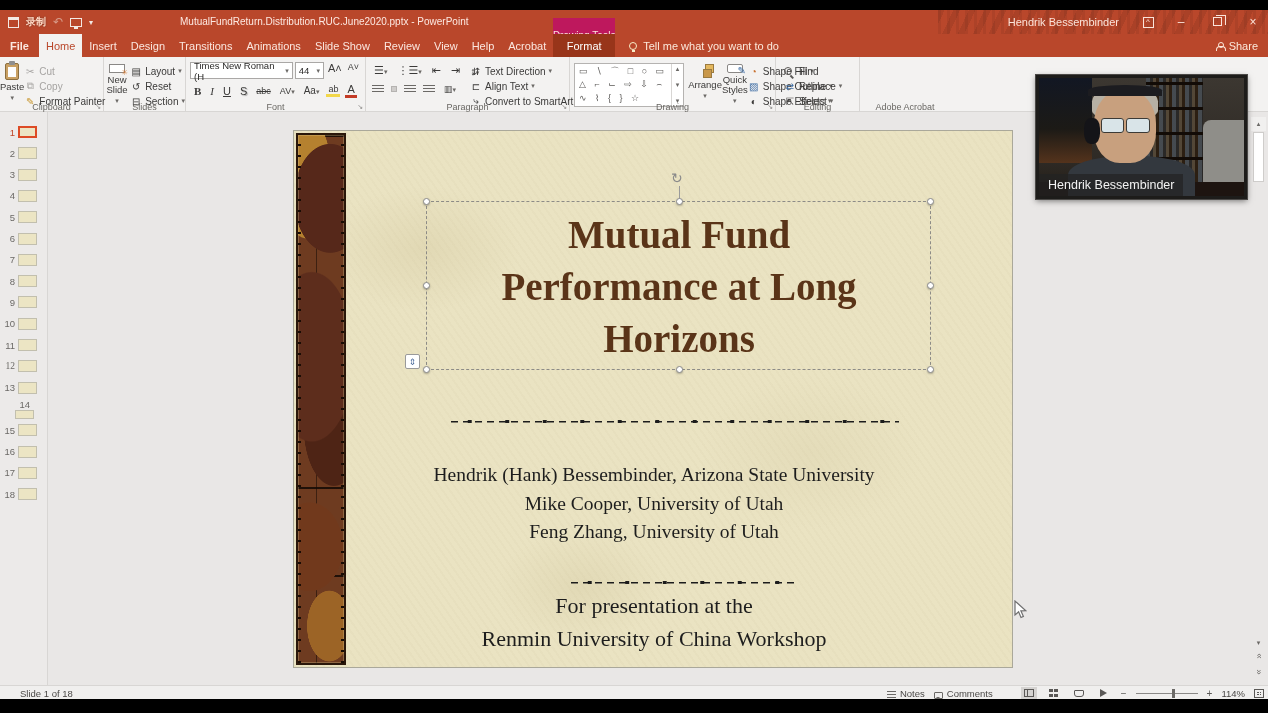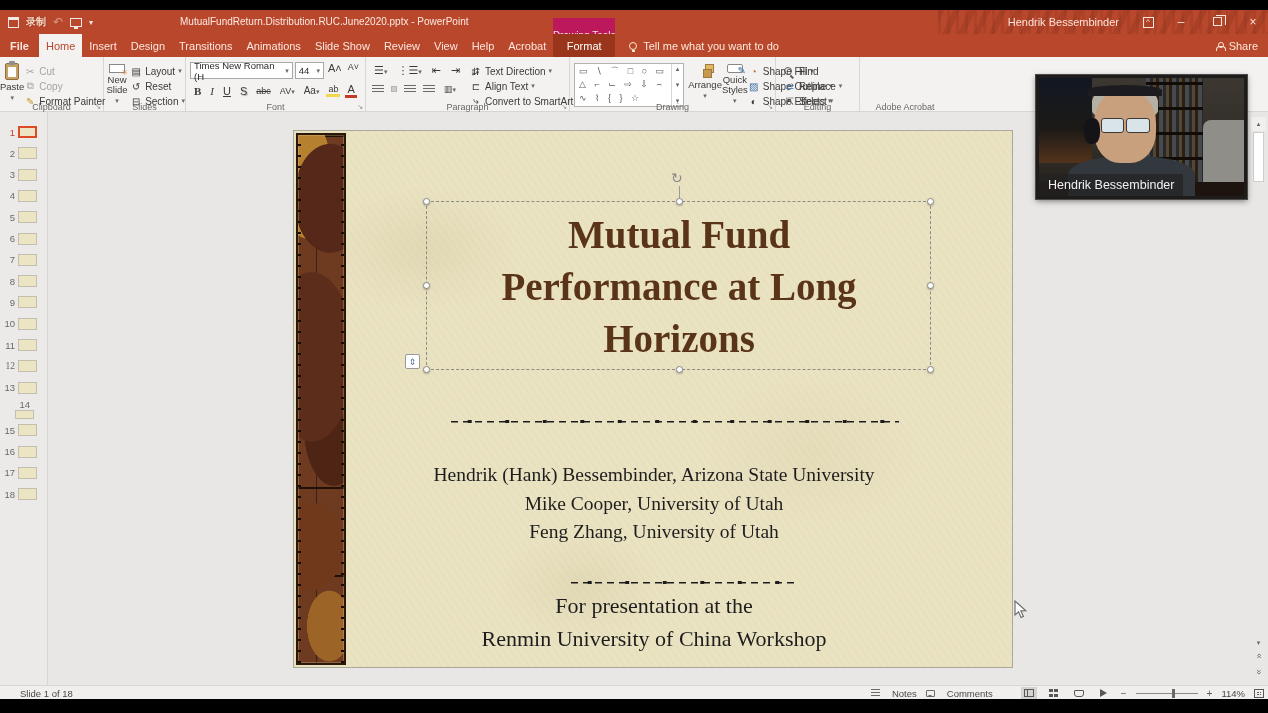--- a/index.html
+++ b/index.html
@@ -200,21 +200,21 @@
   .wc-glasses { position:absolute; left:30%; top:34%; width:24%; height:13%; display:flex; gap:4%; }
   .wc-glasses i { flex:1; background:#d9e4e8; border:1.5px solid #3c3a36; border-radius:3px; }
   .wc-name { position:absolute; left:0; bottom:0; height:22px; padding:0 9px; display:flex; align-items:center;
              background:rgba(35,35,35,.72); color:#f2f2f2; font-size:12.5px; white-space:nowrap; }
 
   
   .statusbar { position:absolute; left:0; top:685px; width:1268px; height:14px; background:#f0efee;
                border-top:1px solid #d8d6d4; font-size:9.5px; color:#4a4846; }
   .sb-left { position:absolute; left:20px; top:0; height:14px; display:flex; align-items:center; }
   .sb-right { position:absolute; right:4px; top:0; height:14px; display:flex; align-items:center; gap:9px; }
-  .sb-item { display:flex; align-items:center; gap:12px; cursor:default; }
+  .sb-item { display:flex; align-items:flex-end; gap:4px; cursor:default; }
   .ic-notes { width:9px; height:8px; background:repeating-linear-gradient(#6b6966 0 1px, transparent 1px 3px); }
   .ic-comment { width:9px; height:7px; border:1px solid #6b6966; border-radius:1px; position:relative; }
   .ic-comment::after { content:""; position:absolute; left:1px; bottom:-3px; width:0; height:0;
       border:2px solid transparent; border-top-color:#6b6966; }
   .view-ic { width:16px; height:12px; display:flex; align-items:center; justify-content:center; cursor:default; }
   .view-ic.sel { background:#d5d3d1; }
   .vi-normal { width:10px; height:8px; border:1px solid #5a5856; position:relative; }
   .vi-normal::after { content:""; position:absolute; left:2px; top:0; width:1px; height:100%; background:#5a5856; }
   .vi-grid { width:9px; height:8px;
       background:

